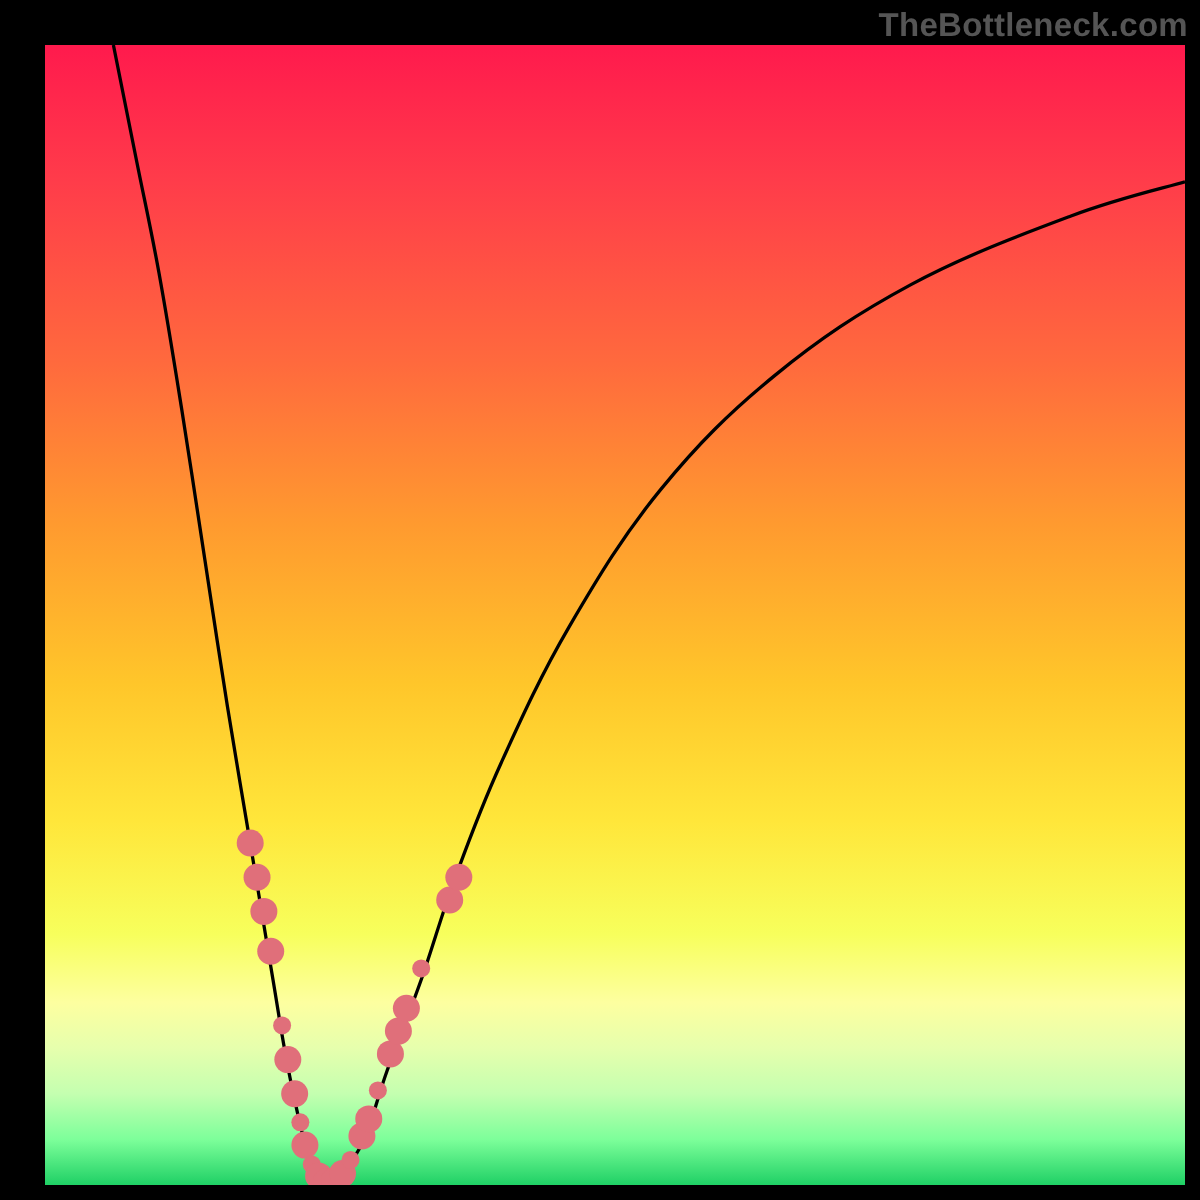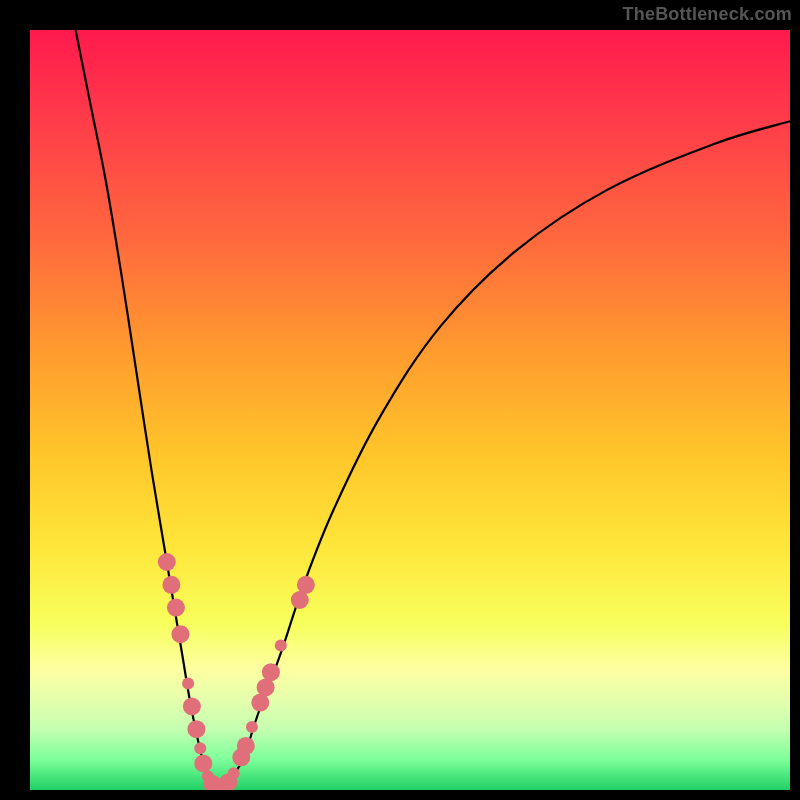--- a/index.html
+++ b/index.html
@@ -36,21 +36,21 @@
       #e6ffad 88%,
       #c4ffb0 92%,
       #7dff9a 96%,
       #1fd065 100%);
   }
   .watermark {
     position: absolute;
     top: 4px;
     right: 8px;
     font-family: Arial, Helvetica, sans-serif;
-    font-size: 18px;
+    font-size: 22px;
     font-weight: 600;
     color: #555;
     letter-spacing: 0.2px;
     z-index: 50;
   }
   svg.curve {
     position: absolute;
     left: 0;
     top: 0;
     width: 760px;

